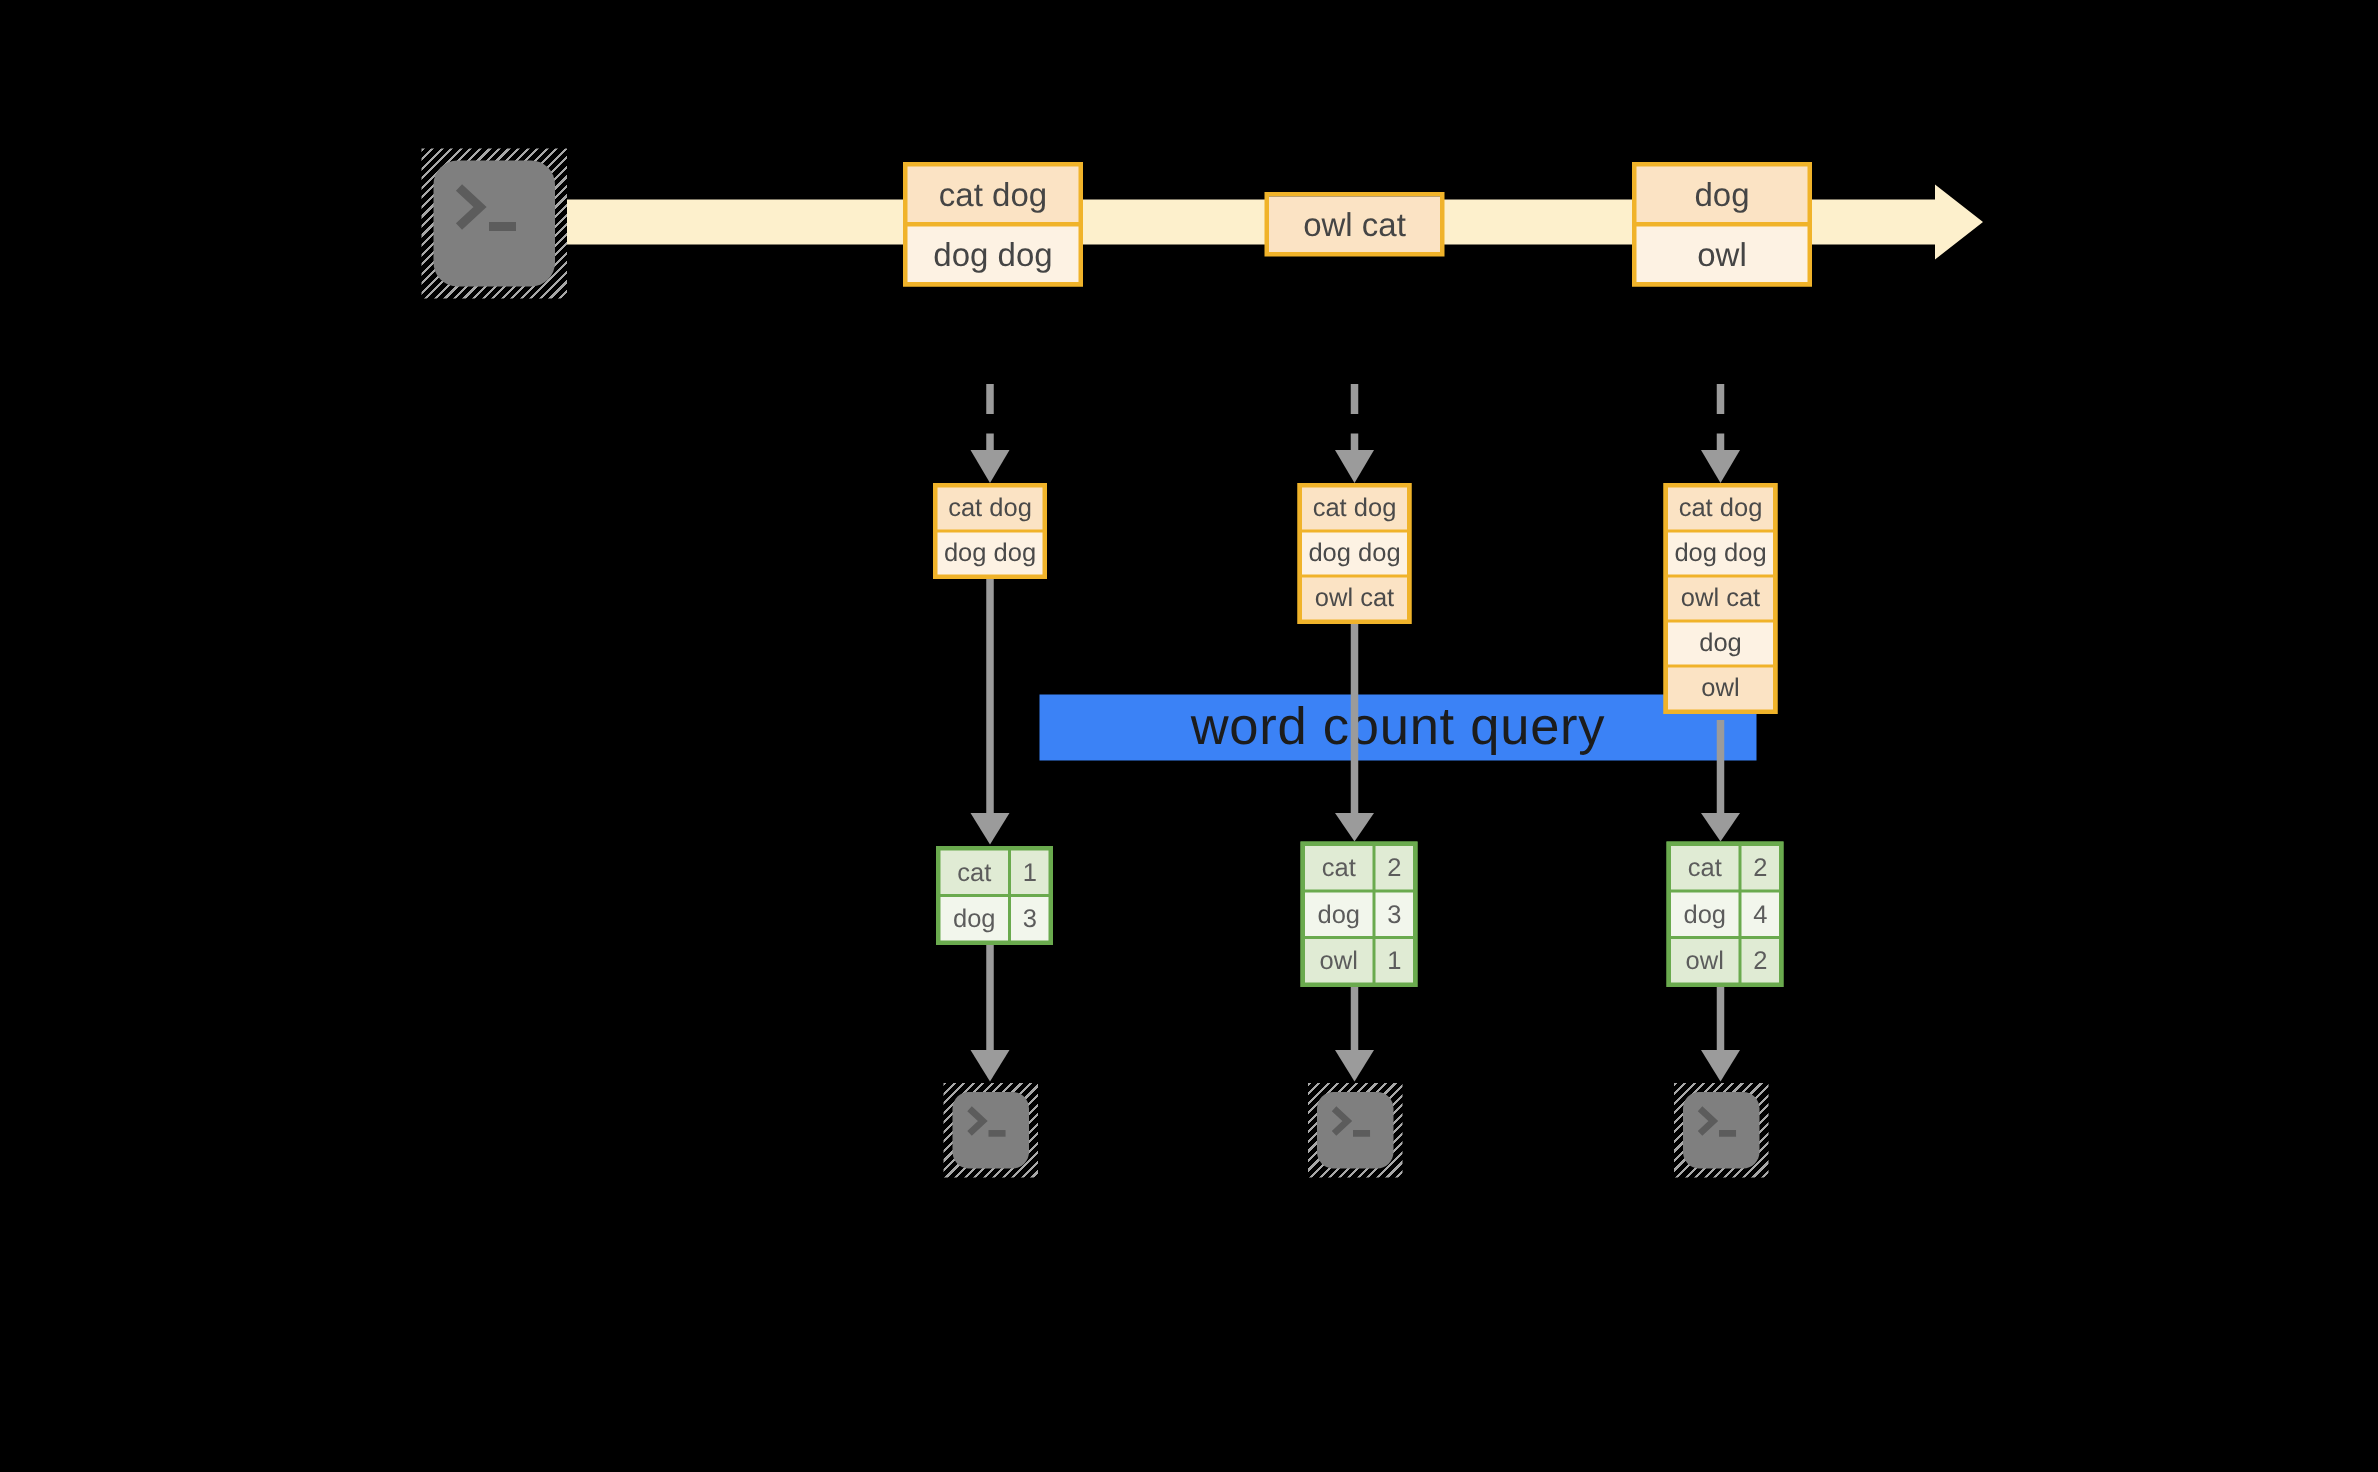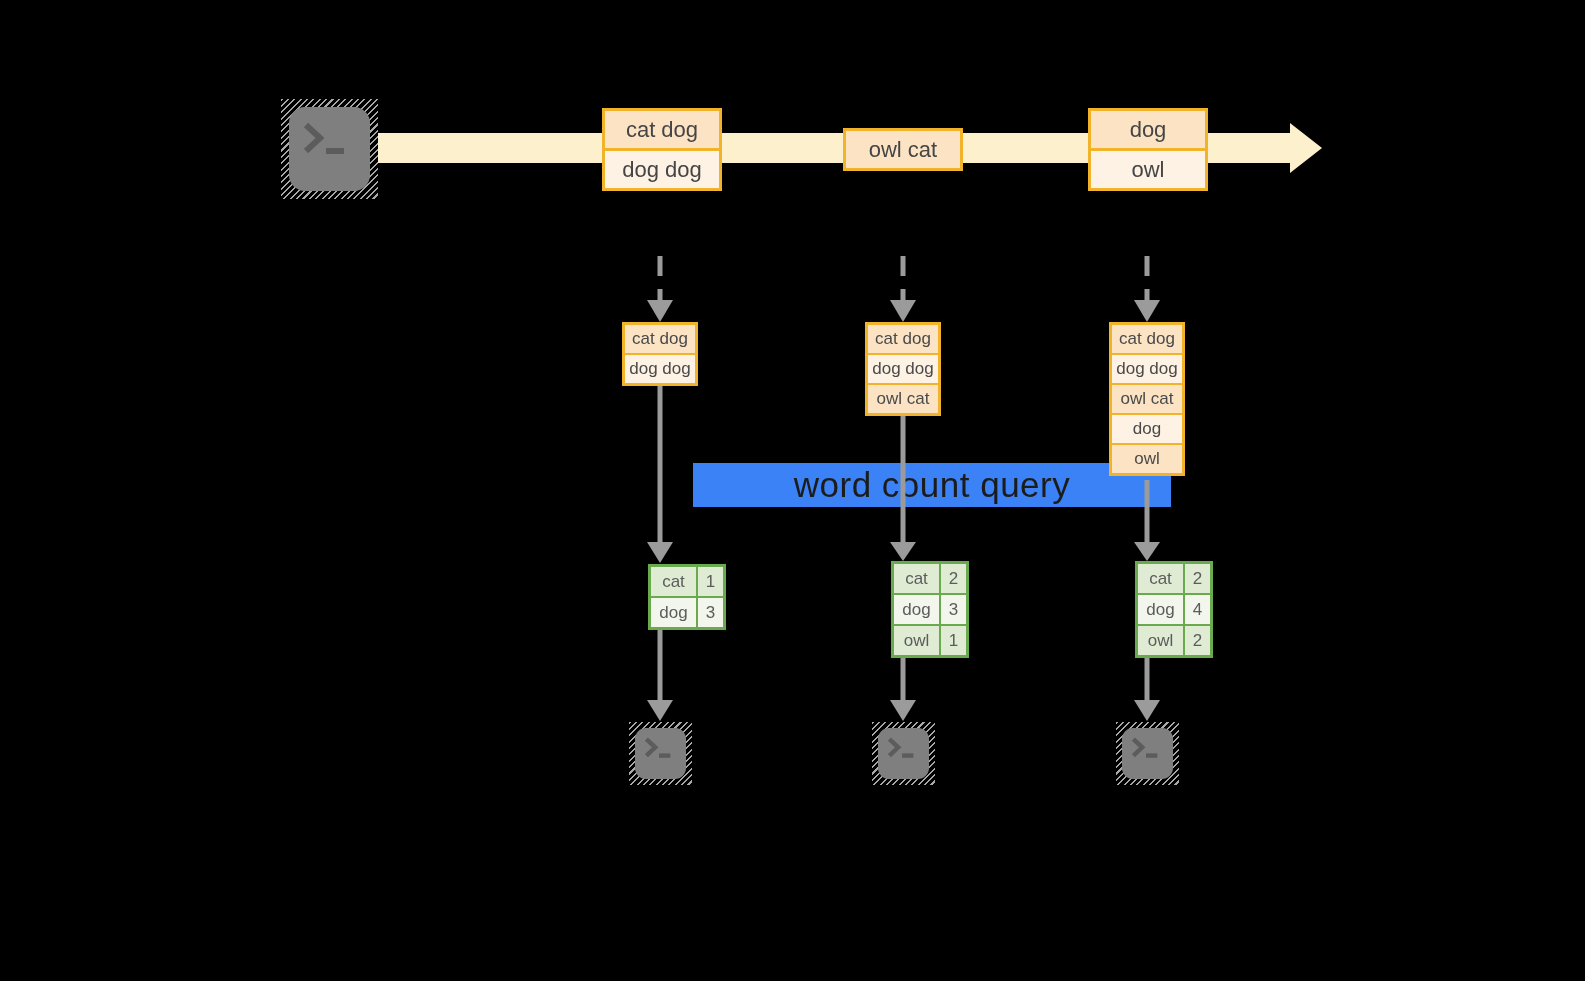--- a/index.html
+++ b/index.html
@@ -36,21 +36,21 @@
   }
   .buffer-stack .stack-row{
     height:28px;display:flex;align-items:center;justify-content:center;
     font-size:17px;color:#4a4a4a;
   }
   .buffer-stack .stack-row:nth-child(odd){background:#fbe3c4;}
   .buffer-stack .stack-row:nth-child(even){background:#fdf2e3;}
   
   .count-table{
     position:absolute;z-index:3;background:#6aaa4e;border:3px solid #6aaa4e;
-    display:grid;grid-template-columns:45px 25px;gap:2px;box-sizing:border-box;margin-left:24px;
+    display:grid;grid-template-columns:45px 25px;gap:2px;box-sizing:border-box;
   }
   .count-table > div{
     height:29px;display:flex;align-items:center;justify-content:center;
     font-size:17px;color:#5c5c5c;background:#f2f6ec;
   }
   .count-table > div:nth-child(4n+1),
   .count-table > div:nth-child(4n+2){background:#e0ebd4;}
   
   .term-icon{
     position:absolute;z-index:3;box-sizing:border-box;

